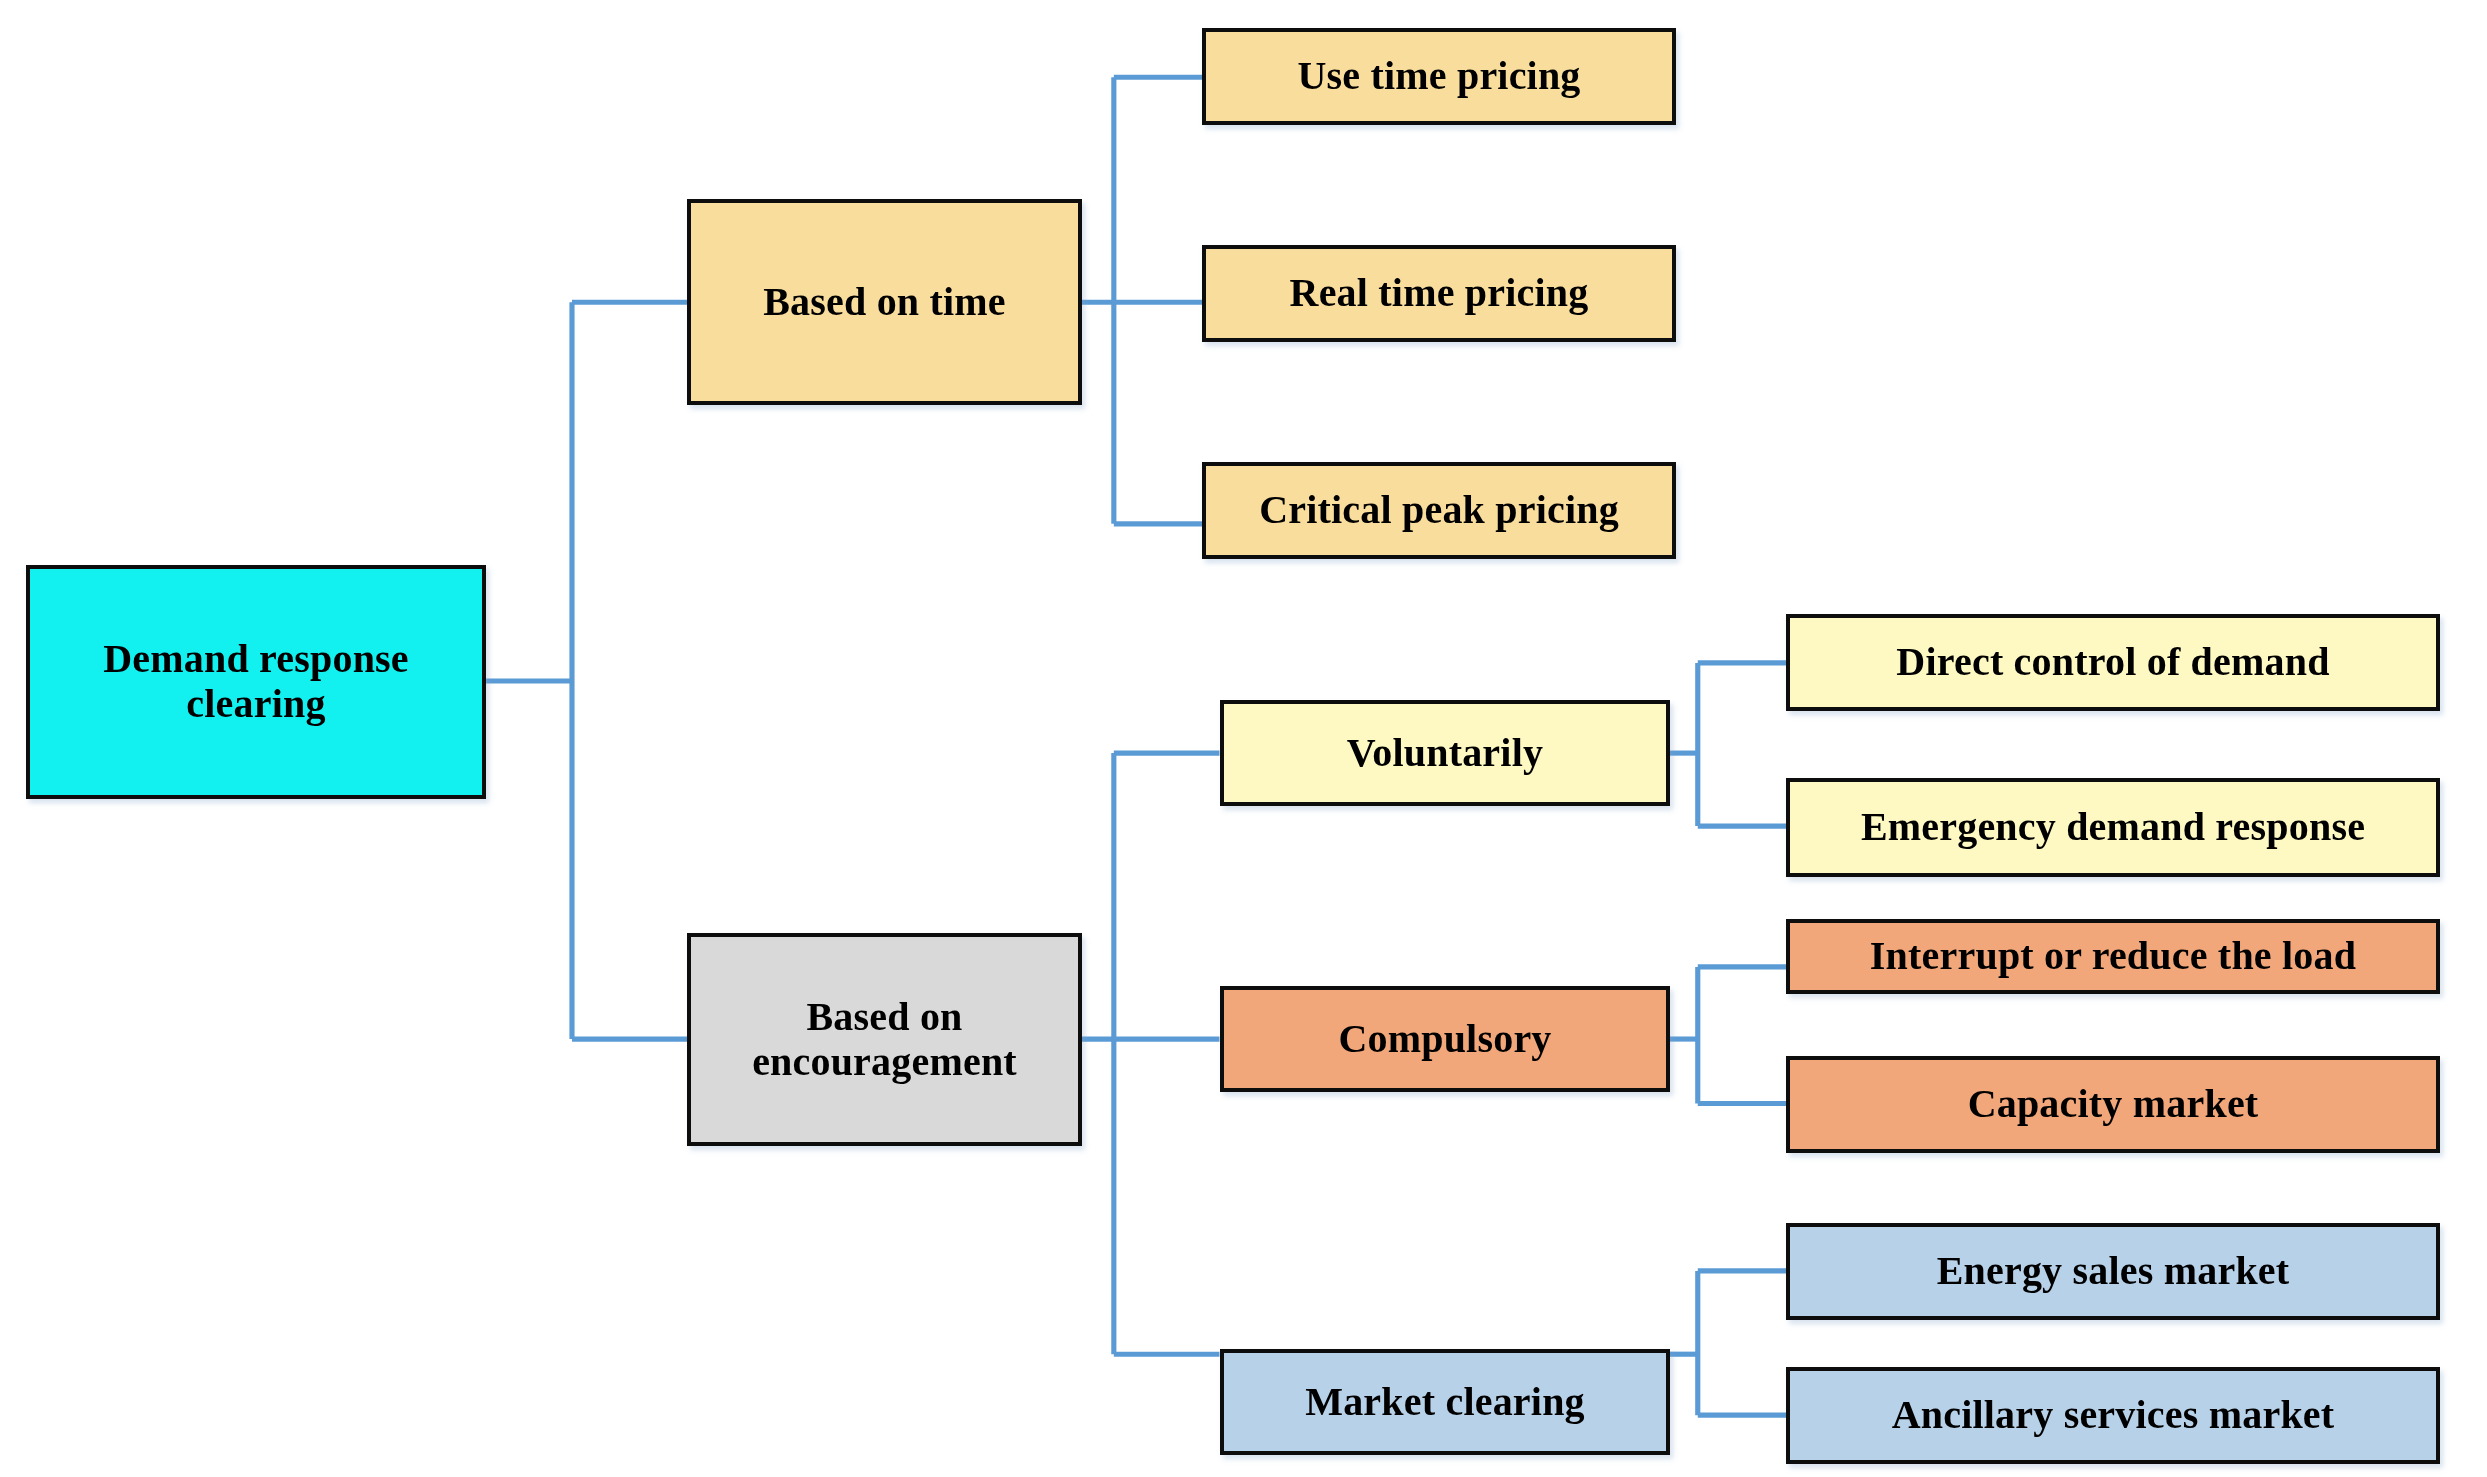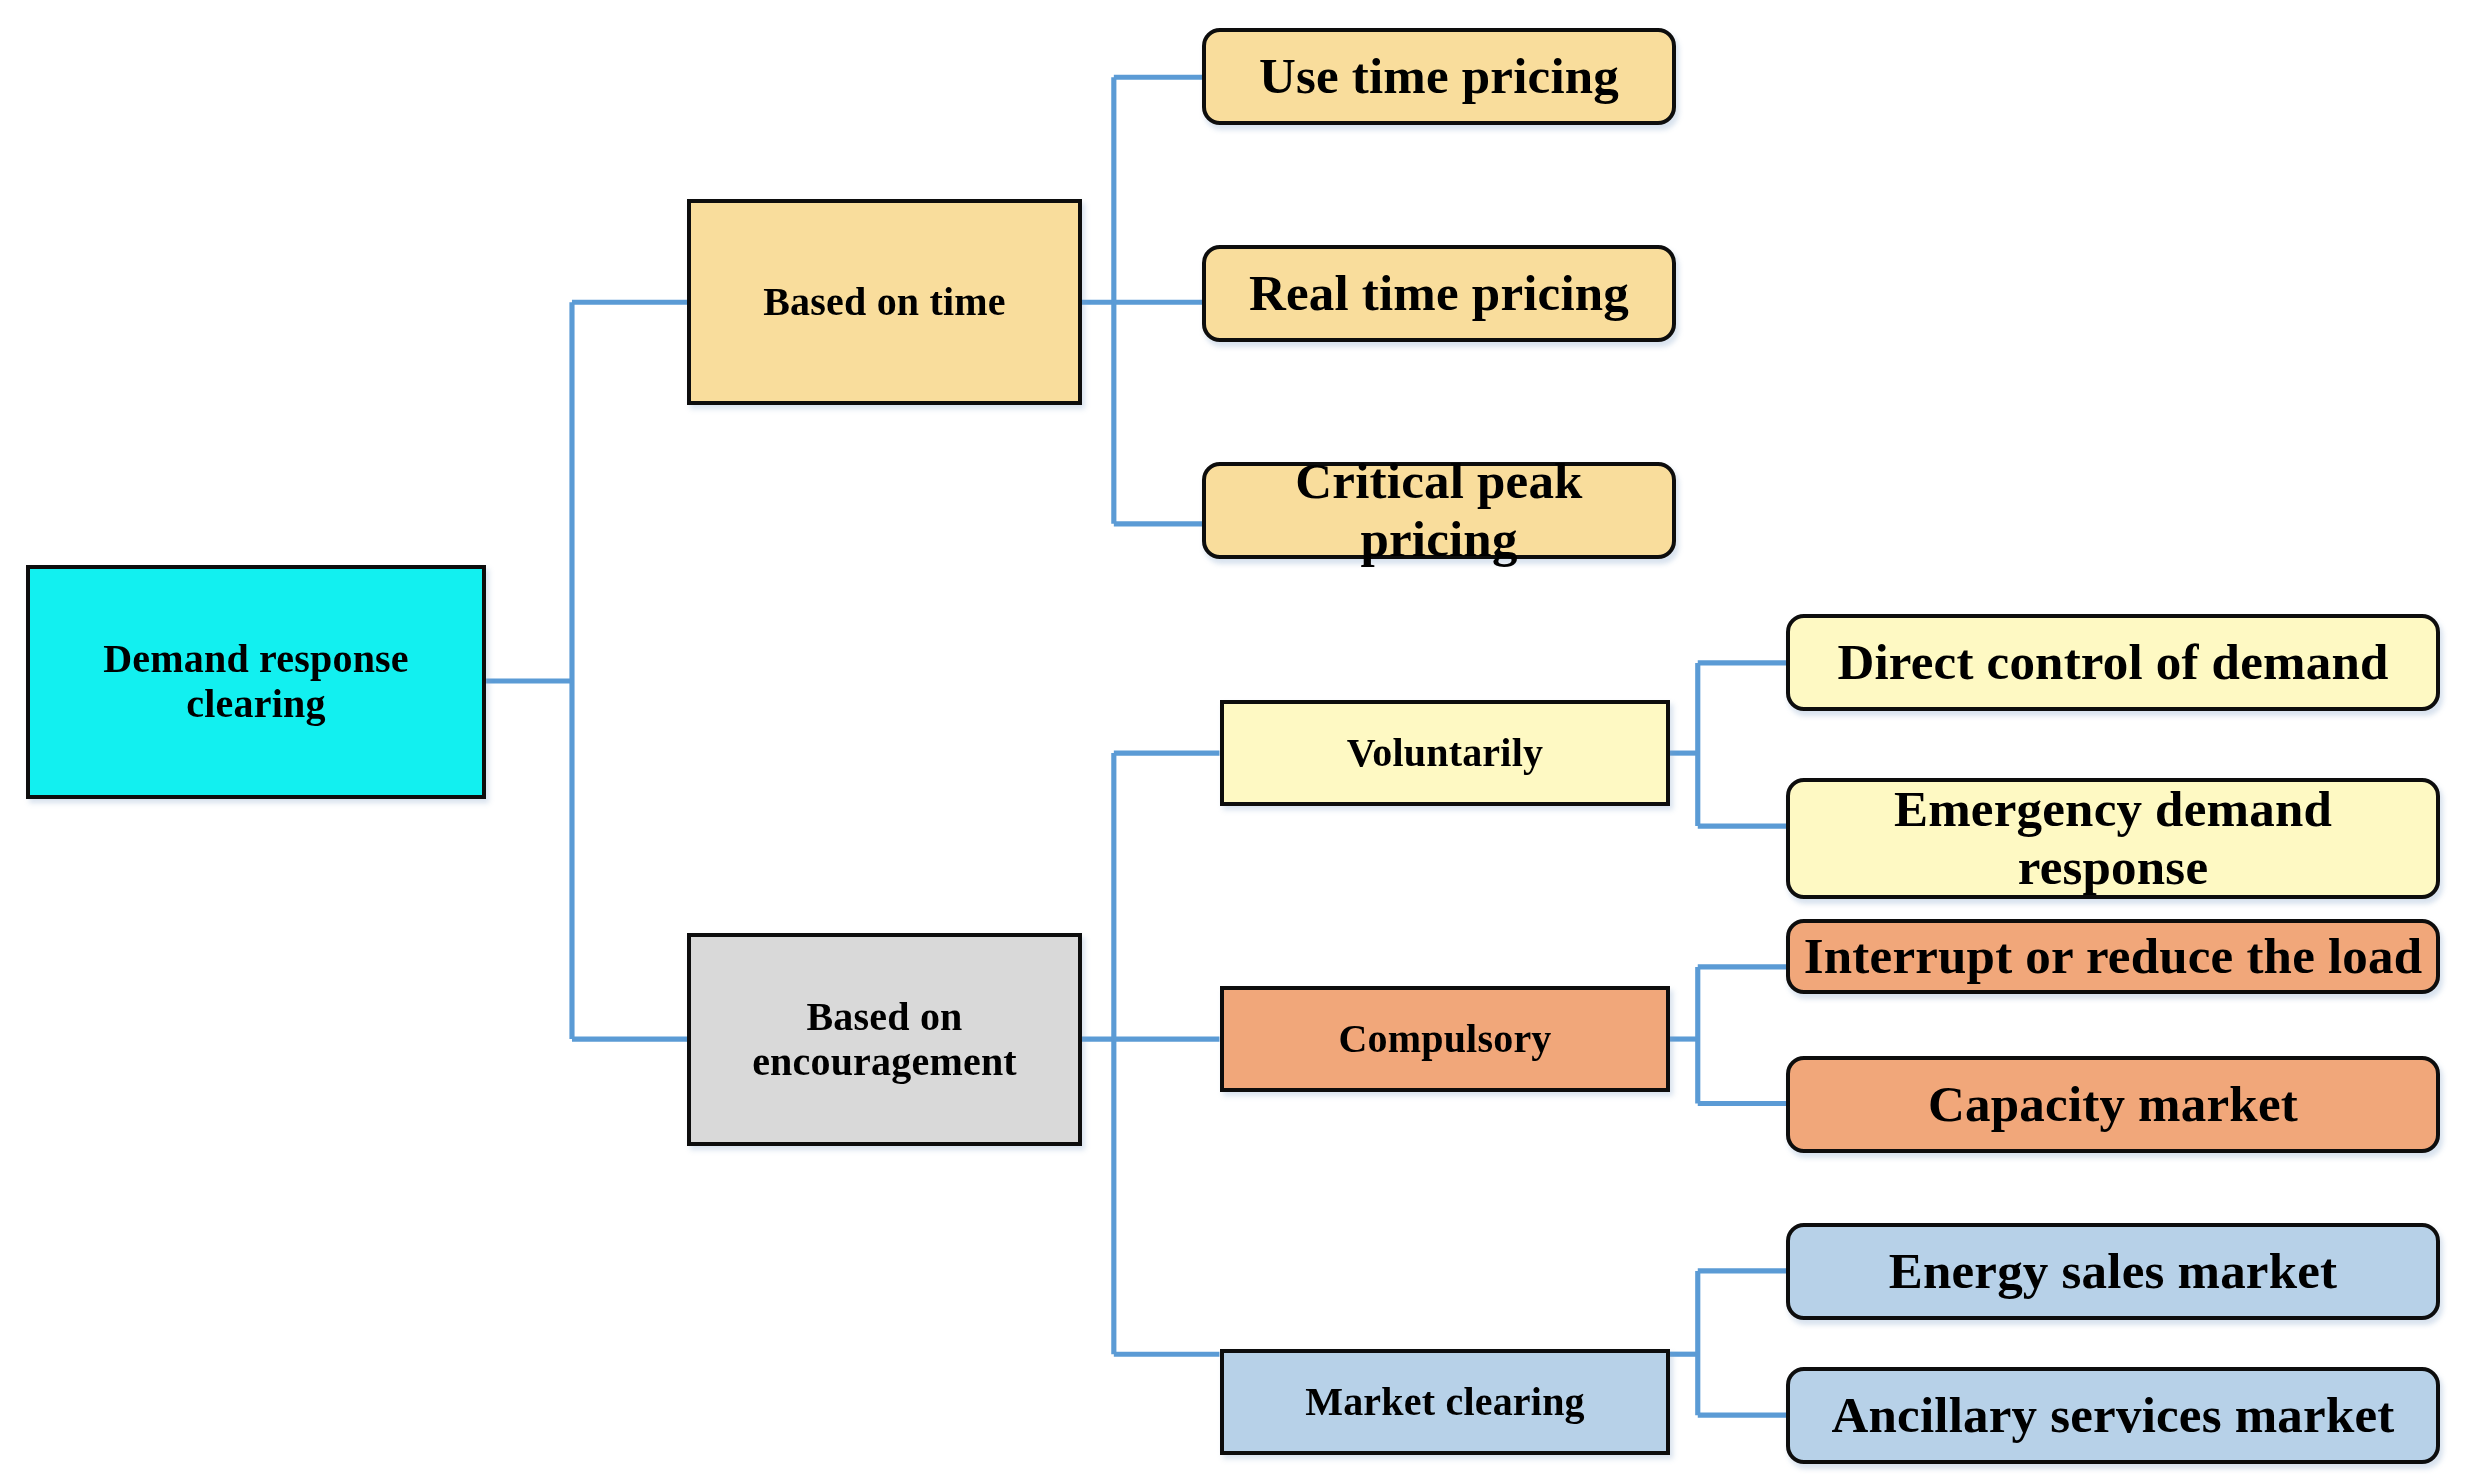--- a/index.html
+++ b/index.html
@@ -50,21 +50,21 @@
   }
   .fill-root  { background: #12F0F0; }
   .fill-time  { background: #F9DD9C; }
   .fill-grey  { background: #D9D9D9; }
   .fill-green { background: #fef9c3; }
   .fill-orange{ background: #F1A77A; }
   .fill-blue  { background: #B7D1E8; }
 
   .sz-root  { font-size: 40px; text-align: center; }
   .sz-mid   { font-size: 40px; }
-  .sz-leaf  { font-size: 51px; border-radius: 18px; }
+  .sz-leaf  { font-size: 40px; }
 </style>
 </head>
 <body>
 
 <div id="canvas">
 
   <svg id="connectors" viewBox="0 0 2896 1720" width="2487" height="1477" xmlns="http://www.w3.org/2000/svg">
     <g fill="none" stroke="#5B9BD5" stroke-width="6" stroke-linecap="butt">
 
       <path d="M 566 793 H 666"></path>
@@ -140,21 +140,21 @@
   </div>
 
   <div class="node fill-blue sz-mid" style="left:1220px; top:1301px; width:450px; height:106px;margin-top:48px;">
     <span class="label">Market clearing</span>
   </div>
 
   <div class="node fill-green sz-leaf" style="left:1786px; top:614px; width:654px; height:97px;">
     <span class="label">Direct control of demand</span>
   </div>
 
-  <div class="node fill-green sz-leaf" style="left:1786px; top:778px; width:654px; height:121px;">
+  <div class="node fill-green sz-leaf" style="left:1786px; top:778px; width:654px; height:99px;">
     <span class="label">Emergency demand response</span>
   </div>
 
   <div class="node fill-orange sz-leaf" style="left:1786px; top:919px; width:654px; height:75px;">
     <span class="label">Interrupt or reduce the load</span>
   </div>
 
   <div class="node fill-orange sz-leaf" style="left:1786px; top:1056px; width:654px; height:97px;">
     <span class="label">Capacity market</span>
   </div>

